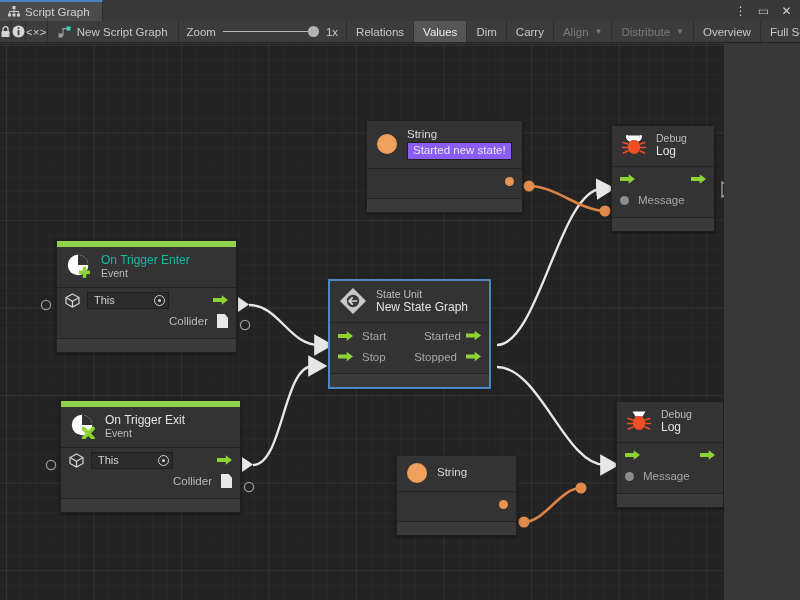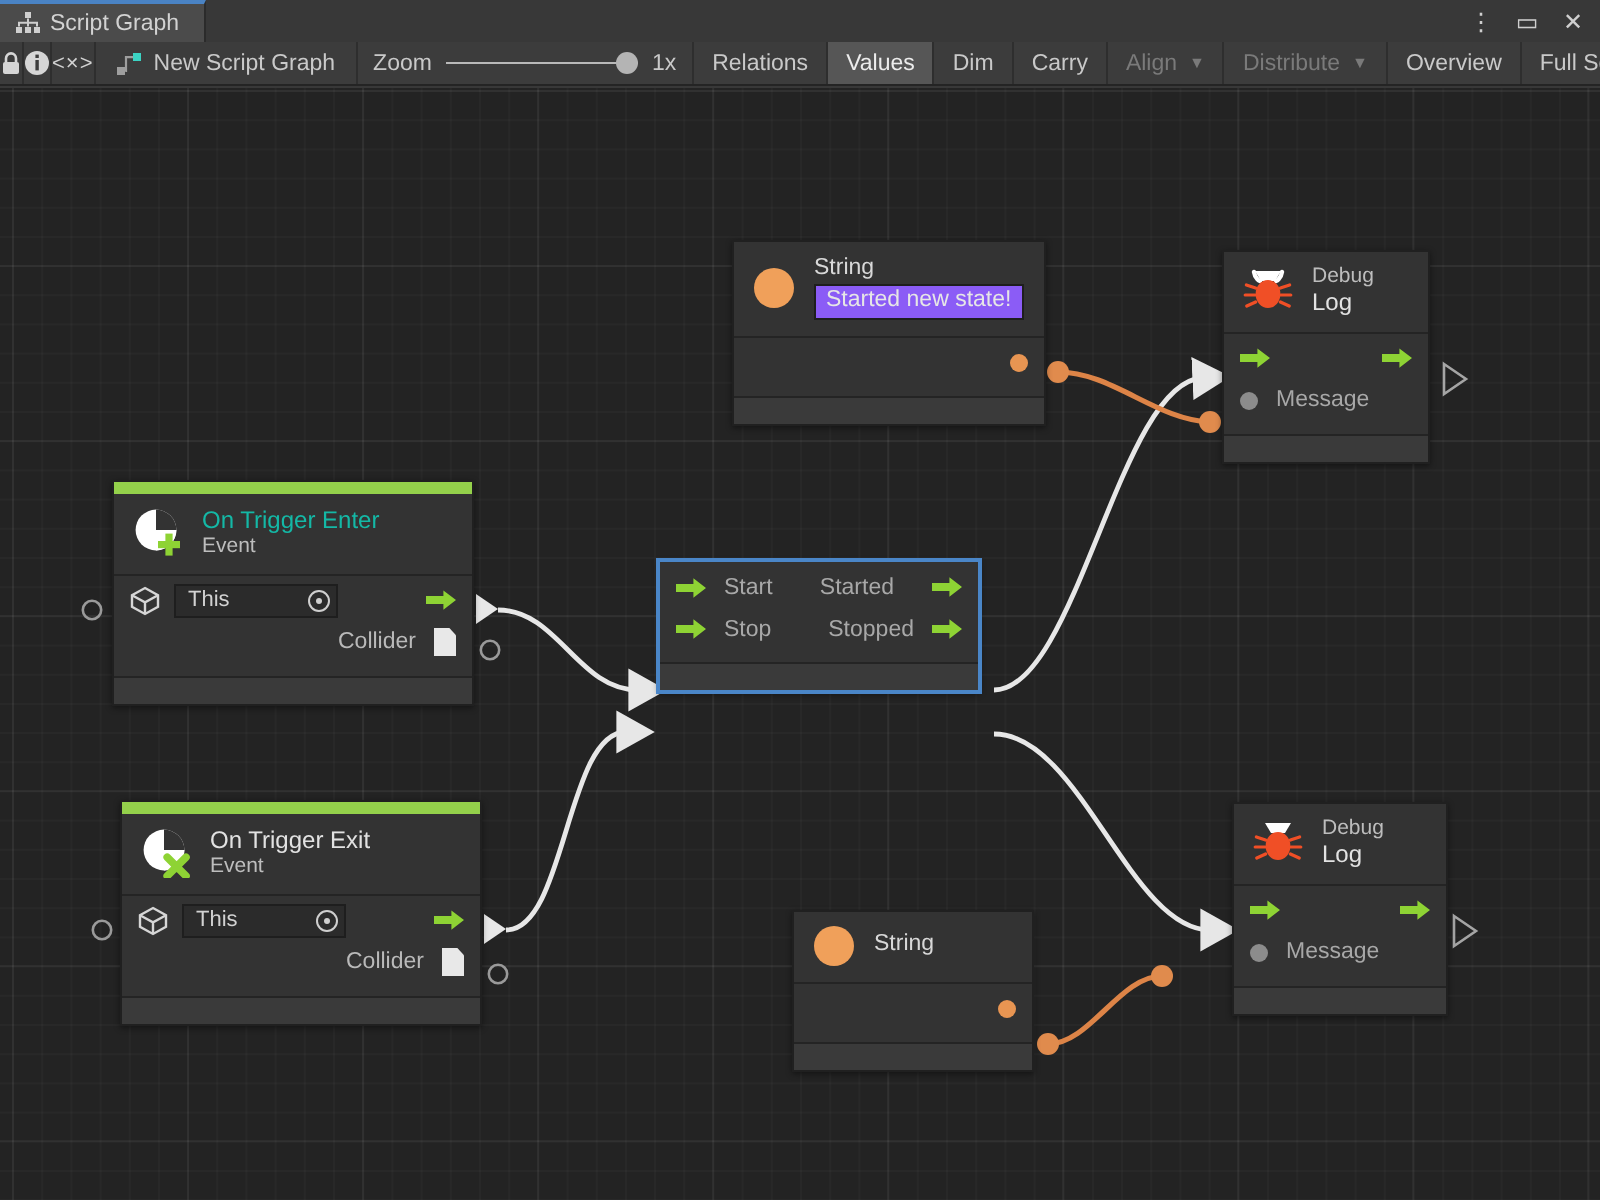--- a/index.html
+++ b/index.html
@@ -70,21 +70,21 @@
     display: flex; align-items: center; padding: 0 9px;
     border-right: 1px solid #2e2e2e;
     color: #c9c9c9;
   }
   .tb-btn.active { background: #565656; color: #ececec; }
   .tb-btn.disabled { color: #7a7a7a; }
   .tb-btn .caret { margin-left: 6px; font-size: 8px; line-height: 1; }
 
   
   .canvas {
-    position: absolute; top: 44px; left: 0; width: 800px; height: 556px;
+    position: absolute; top: 44px; left: 0; width: 724px; height: 556px;
     background-color: #232323;
     background-image:
       linear-gradient(to right,  rgba(255,255,255,0.022) 1px, transparent 1px),
       linear-gradient(to bottom, rgba(255,255,255,0.022) 1px, transparent 1px),
       linear-gradient(to right,  rgba(255,255,255,0.045) 1px, transparent 1px),
       linear-gradient(to bottom, rgba(255,255,255,0.045) 1px, transparent 1px);
     background-size: 14.6px 14.6px, 14.6px 14.6px, 87.5px 87.5px, 87.5px 87.5px;
     background-position: 6px 1px, 6px 1px, 6px 1px, 6px 1px;
     overflow: hidden;
   }
@@ -356,27 +356,40 @@
           <span style="display:flex;align-items:center;gap:9px;">
             <span class="port-label">Collider</span>
             <span class="doc-icon"></span>
           </span>
         </div>
       </div>
       <div class="foot"></div>
     </div>
 
     <div class="node selected" style="left:329px; top:236px; width:161px;">
+      <div class="head">
+        <span>
+          <svg class="icon-svg" width="28" height="28" viewBox="0 0 28 28">
+            <path d="M14 1 L20 7 L27 14 L20 21 L14 27 L8 21 L1 14 L8 7 Z" fill="#c9c9c9"></path>
+            <circle cx="14" cy="14" r="6.2" fill="#3b3b3b"></circle>
+            <path d="M17.6 14 L10.8 14 M13.2 10.8 L10 14 L13.2 17.2" stroke="#d8d8d8" stroke-width="1.7" fill="none" stroke-linecap="round" stroke-linejoin="round"></path>
+          </svg>
+        </span>
+        <span class="titles">
+          <span class="t1 small">State Unit</span>
+          <span class="t2 big">New  State  Graph</span>
+        </span>
+      </div>
       <div class="body">
         <div class="row split">
           <span style="display:flex;align-items:flex-end;gap:9px;">
             <span class="arrow-green"></span>
             <span class="port-label dim">Start</span>
           </span>
-          <span style="display:flex;align-items:center;gap:19px;">
+          <span style="display:flex;align-items:center;gap:5px;">
             <span class="port-label dim">Started</span>
             <span class="arrow-green"></span>
           </span>
         </div>
         <div class="row split">
           <span style="display:flex;align-items:center;gap:9px;">
             <span class="arrow-green"></span>
             <span class="port-label dim">Stop</span>
           </span>
           <span style="display:flex;align-items:center;gap:9px;">

